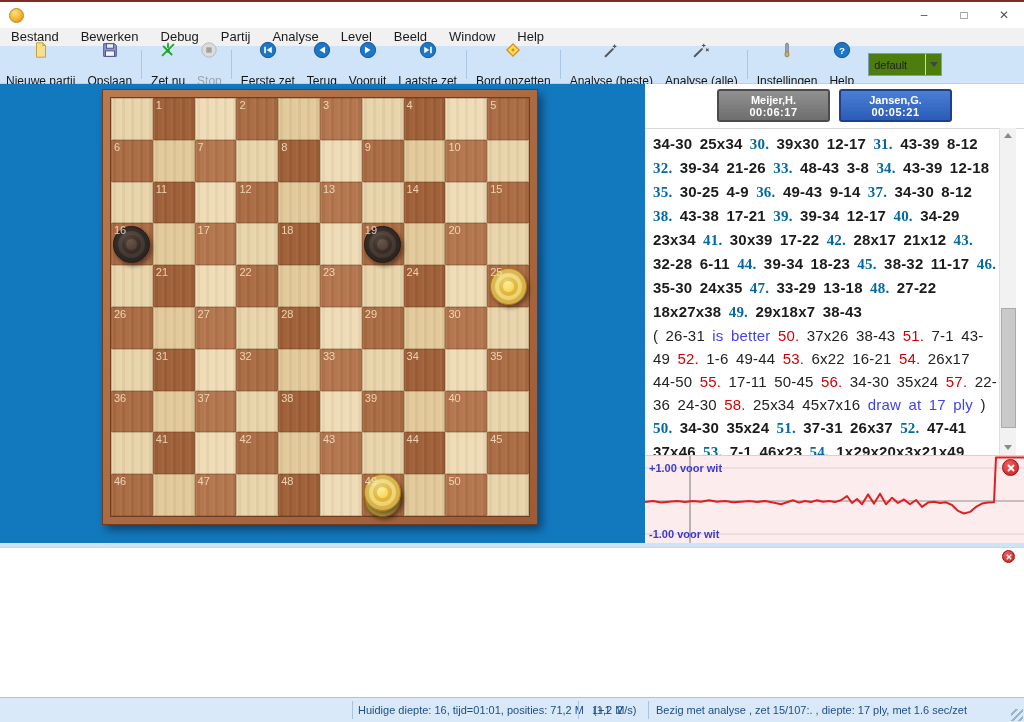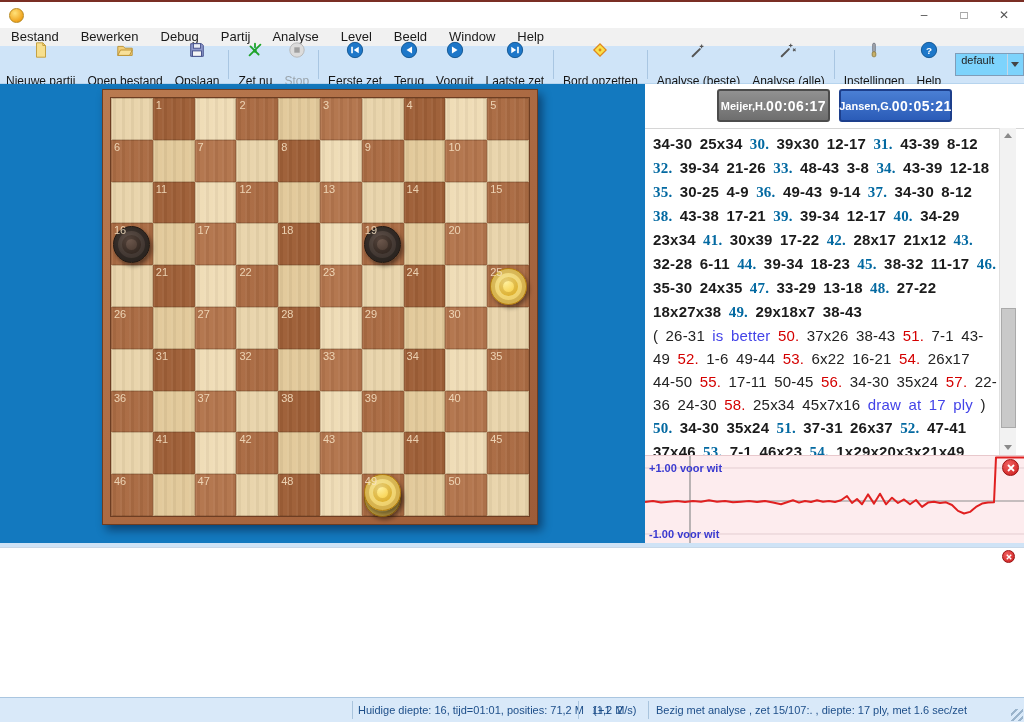--- a/index.html
+++ b/index.html
@@ -21,22 +21,22 @@
   .menu-item{padding:0 11px;font-size:13px;color:#1a1a1a;line-height:18px;}
   
   #toolbar{position:absolute;left:0;top:46px;width:1024px;height:38px;background:#cfe4f8;
            display:flex;align-items:stretch;border-bottom:1px solid #b6d4ee;box-sizing:border-box;}
   .tb-btn{display:flex;flex-direction:column;align-items:center;justify-content:center;
           padding:1px 6px 2px 6px;}
   .tb-btn .ic{height:18px;display:flex;align-items:center;justify-content:center;}
   .tb-btn .lb{font-size:12px;color:#141414;margin-top:15px;white-space:nowrap;}
   .tb-btn.disabled .lb{color:#9aa4ac;}
   .tb-sep{width:1px;background:#a9c6e2;margin:4px 3px;}
-  #level-dropdown{align-self:center;margin-left:8px;width:72px;height:21px;background:#7dd3fc;
-                  border:1px solid #7f9db9;display:flex;position:relative;}
+  #level-dropdown{align-self:center;margin-left:8px;width:72px;height:21px;background:#4d7c0f;
+                  border:1px solid #7f9db9;display:flex;align-items:center;position:relative;}
   #level-dropdown .val{font-size:11px;color:#222;margin-left:5px;flex:1;}
   #level-dropdown .dd{width:15px;height:100%;border-left:1px solid #c6d6e6;display:flex;align-items:center;justify-content:center;}
   .tri-down{width:0;height:0;border-left:4px solid transparent;border-right:4px solid transparent;border-top:5px solid #444;}
   
   #main{position:absolute;left:0;top:84px;width:1024px;height:463px;}
   #board-area{position:absolute;left:0;top:0;width:645px;height:463px;background:#1379bf;}
   #main-bottom-strip{position:absolute;left:0;bottom:0;width:1024px;height:4px;background:#cfe3f6;}
   
   #board-frame{position:absolute;left:102px;top:5px;width:436px;height:436px;box-sizing:border-box;
                background:linear-gradient(135deg,#b97a50,#a96740 60%,#9c5c38);
@@ -54,25 +54,25 @@
   .disc{position:absolute;left:0;width:37px;height:37px;border-radius:50%;box-sizing:border-box;}
   .disc.black{background:radial-gradient(circle at 42% 36%,#6e594e 0%,#4a3a31 45%,#2a211b 100%);
       border:1px solid #1e1712;
       box-shadow:inset 0 0 0 4px rgba(0,0,0,.28),inset 0 0 0 8px rgba(255,255,255,.08),inset 0 0 0 12px rgba(0,0,0,.25),2px 3px 4px rgba(0,0,0,.45);}
   .disc.white{background:radial-gradient(circle at 42% 36%,#fff1a0 0%,#f6c93a 52%,#d89c14 100%);
       border:1px solid #b07c10;
       box-shadow:inset 0 0 0 4px rgba(160,110,10,.30),inset 0 0 0 8px rgba(255,242,170,.55),inset 0 0 0 12px rgba(160,110,10,.28),2px 3px 4px rgba(0,0,0,.4);}
   
   #right-panel{position:absolute;left:645px;top:0;width:379px;height:459px;background:#fff;}
   .player-btn{position:absolute;top:5px;width:113px;height:33px;border-radius:3px;box-sizing:border-box;
-              display:flex;flex-direction:row;align-items:center;justify-content:center;color:#fff;}
+              display:flex;flex-direction:column;align-items:center;justify-content:center;color:#fff;}
   #player-white{left:72px;background:linear-gradient(#919191,#6e6e6e);border:2px solid #4c4c4c;}
   #player-black{left:194px;background:linear-gradient(#4a7fd4,#2b5cb8);border:2px solid #1d3f8c;}
   .player-name{font-size:11px;font-weight:bold;}
-  .player-time{font-size:14px;font-weight:bold;letter-spacing:.5px;}
+  .player-time{font-size:11px;font-weight:bold;letter-spacing:.5px;}
   #moves-area{position:absolute;left:0;top:44px;width:379px;height:327px;box-sizing:border-box;
               border-top:1px solid #d6d6d6;padding:3px 26px 0 8px;overflow:hidden;
               font-size:15px;line-height:23px;letter-spacing:.2px;word-spacing:3px;}
   .tk-m{font-weight:bold;color:#1b1b1b;} .tk-n{font-weight:bold;color:#0369a1;font-family:Liberation Serif, serif;}
   .tk-v{color:#232323;} .tk-w{color:#d40000;}
   .tk-b{color:#4343e8;}
   
   #moves-scrollbar{position:absolute;right:8px;top:44px;width:16px;height:327px;background:#f2f2f2;
                    border-left:1px solid #e0e0e0;}
   .sb-arrow{position:absolute;left:0;width:16px;height:15px;display:flex;align-items:center;justify-content:center;}
@@ -126,29 +126,20 @@
 
   <div id="toolbar">
     <div class="tb-btn">
       <span class="ic">
         <svg width="18" height="18" viewBox="0 0 20 20">
             <path d="M5 2h7l3 3v13H5z" fill="#f7df8e" stroke="#c19a34"></path>
             <path d="M12 2v3h3" fill="none" stroke="#c19a34"></path>
           </svg>
         </span>
       <span class="lb">Nieuwe partij</span>
-    </div>
-    <div class="tb-btn">
-      <span class="ic">
-        <svg width="18" height="18" viewBox="0 0 20 20">
-            <path d="M2 6h6l2 2h8v8H2z" fill="#f2cf7a" stroke="#b98e2f"></path>
-            <path d="M2 16l3-6h13l-3 6z" fill="#f8e09a" stroke="#b98e2f"></path>
-          </svg>
-        </span>
-      <span class="lb">Open bestand</span>
     </div>
     <div class="tb-btn">
       <span class="ic">
         <svg width="18" height="18" viewBox="0 0 20 20">
             <path d="M3 3h12l2 2v12H3z" fill="#8e99cc" stroke="#3f4b86"></path>
             <rect x="6" y="3" width="8" height="5" fill="#e8ecf5" stroke="#3f4b86"></rect>
             <rect x="5" y="11" width="10" height="6" fill="#f5f5f5" stroke="#3f4b86"></rect>
           </svg>
         </span>
       <span class="lb">Opslaan</span>

